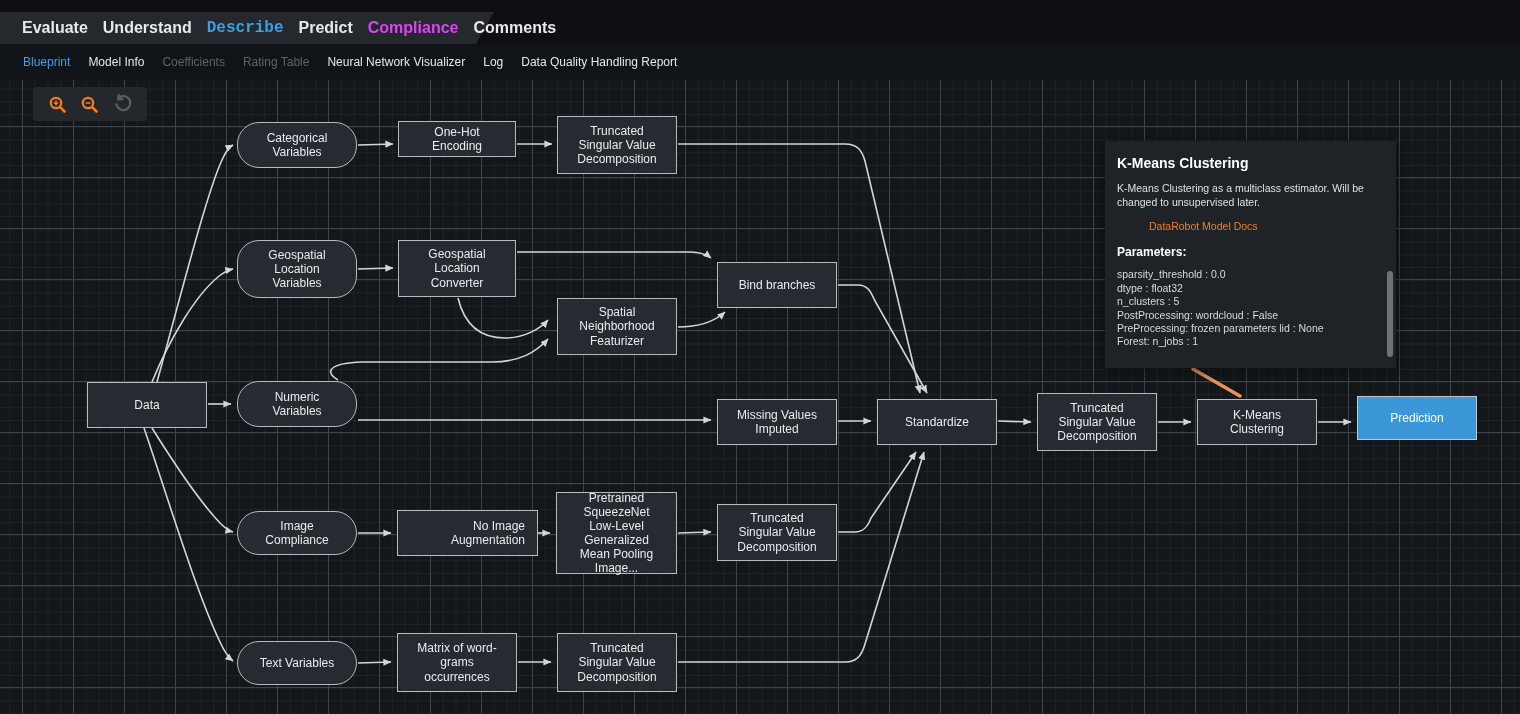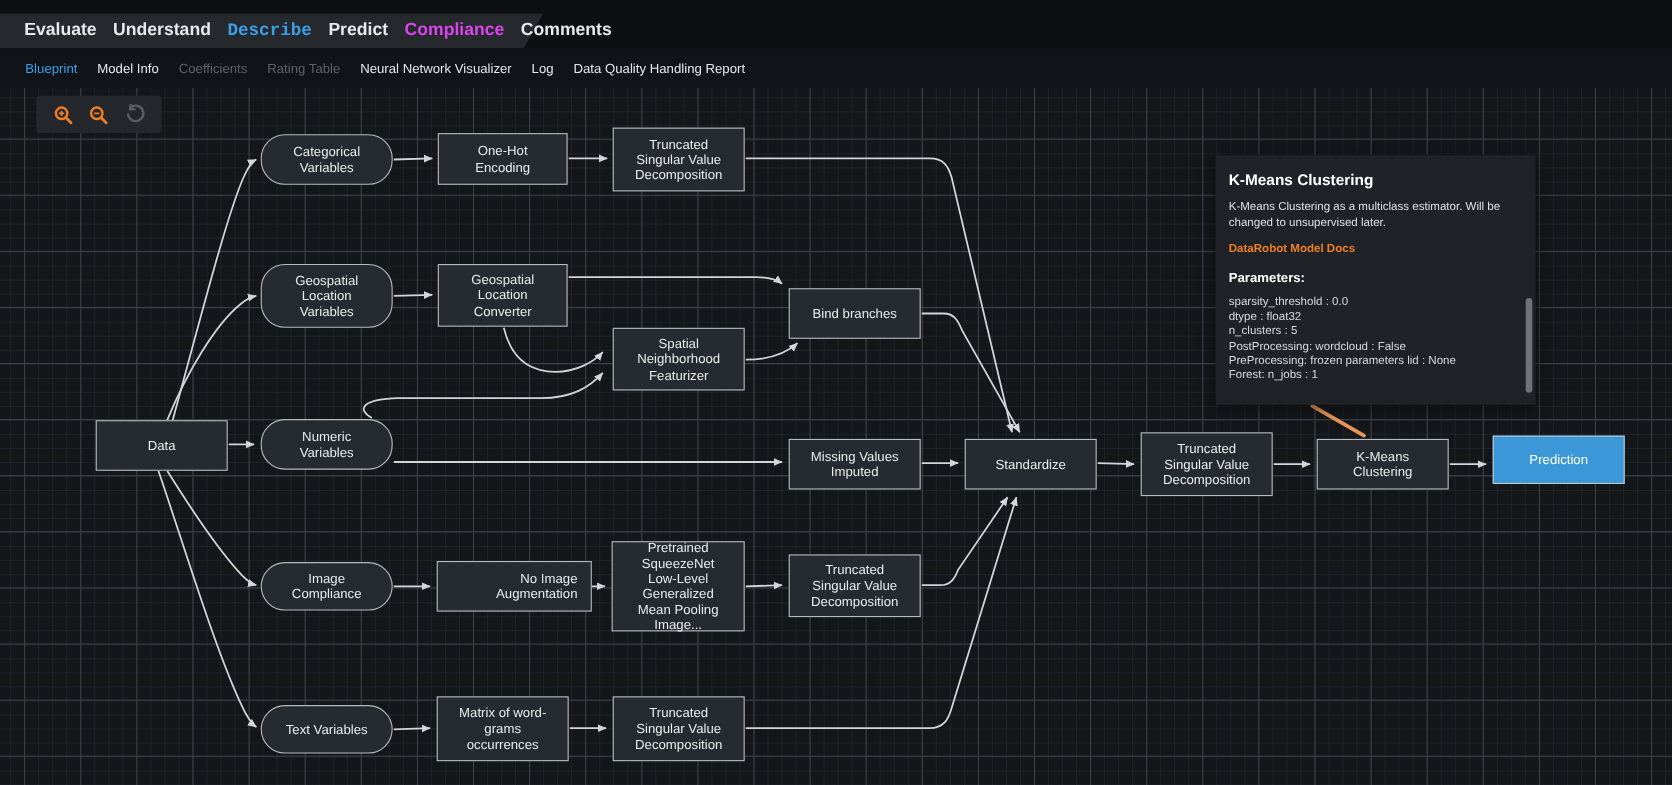--- a/index.html
+++ b/index.html
@@ -45,21 +45,21 @@
     display:flex;align-items:center;justify-content:center;text-align:center;
     font-size:12px;line-height:1.18;padding:2px 12px;cursor:pointer;}
   .node.round{border-radius:22px;padding:2px 14px;}
   .node.prediction{background:#3b97d7;border-color:#c3c7cb;color:#ffffff;}
 
   
   .tooltip{position:absolute;left:1105px;top:61px;width:291px;height:227px;background:#1f2327;
     box-shadow:0 3px 12px rgba(0,0,0,0.55);padding:12px 14px 10px 12px;color:#dde0e3;}
   .tooltip .tt-title{font-size:14px;font-weight:bold;color:#ffffff;margin:2px 0 10px 0;}
   .tooltip .tt-desc{font-size:10.5px;line-height:1.35;color:#dde0e3;margin-bottom:11px;}
-  .tooltip .tt-link{font-size:10.5px;font-weight:bold;color:#f07e24;cursor:pointer;margin-bottom:13px;}
+  .tooltip .tt-link{font-size:10.5px;font-weight:normal;color:#f07e24;cursor:pointer;margin-bottom:13px;margin-left:32px;}
   .tooltip .tt-params-label{font-size:12px;font-weight:bold;color:#ffffff;margin-bottom:9px;}
   .tooltip .tt-param{font-size:10.5px;line-height:13.4px;color:#d7dadd;white-space:nowrap;}
   .tt-scrollbar{position:absolute;left:282px;top:130px;width:6px;height:86px;background:#6e7379;border-radius:3px;}
 </style>
 </head>
 <body>
 
 <div class="header">
   <div class="tab-row">
     <div class="tab-trapezoid"></div>
@@ -153,21 +153,21 @@
       </svg>
     </span>
   </div>
 
   <div class="node" style="left:87px;top:302px;width:120px;height:46px;text-align:center;">
     <span>Data</span>
     </div>
   <div class="node round" style="left:237px;top:42px;width:120px;height:46px;">
     <span>Categorical Variables</span>
     </div>
-  <div class="node" style="left:398px;top:41px;width:118px;height:47px;">
+  <div class="node" style="left:398px;top:41px;width:118px;height:36px;">
     <span>One-Hot Encoding</span>
     </div>
   <div class="node" style="left:557px;top:36px;width:120px;height:58px;">
     <span>Truncated Singular Value Decomposition</span>
     </div>
   <div class="node round" style="left:237px;top:160px;width:120px;height:58px;">
     <span>Geospatial Location Variables</span>
     </div>
   <div class="node" style="left:398px;top:160px;width:118px;height:57px;">
     <span>Geospatial Location Converter</span>

